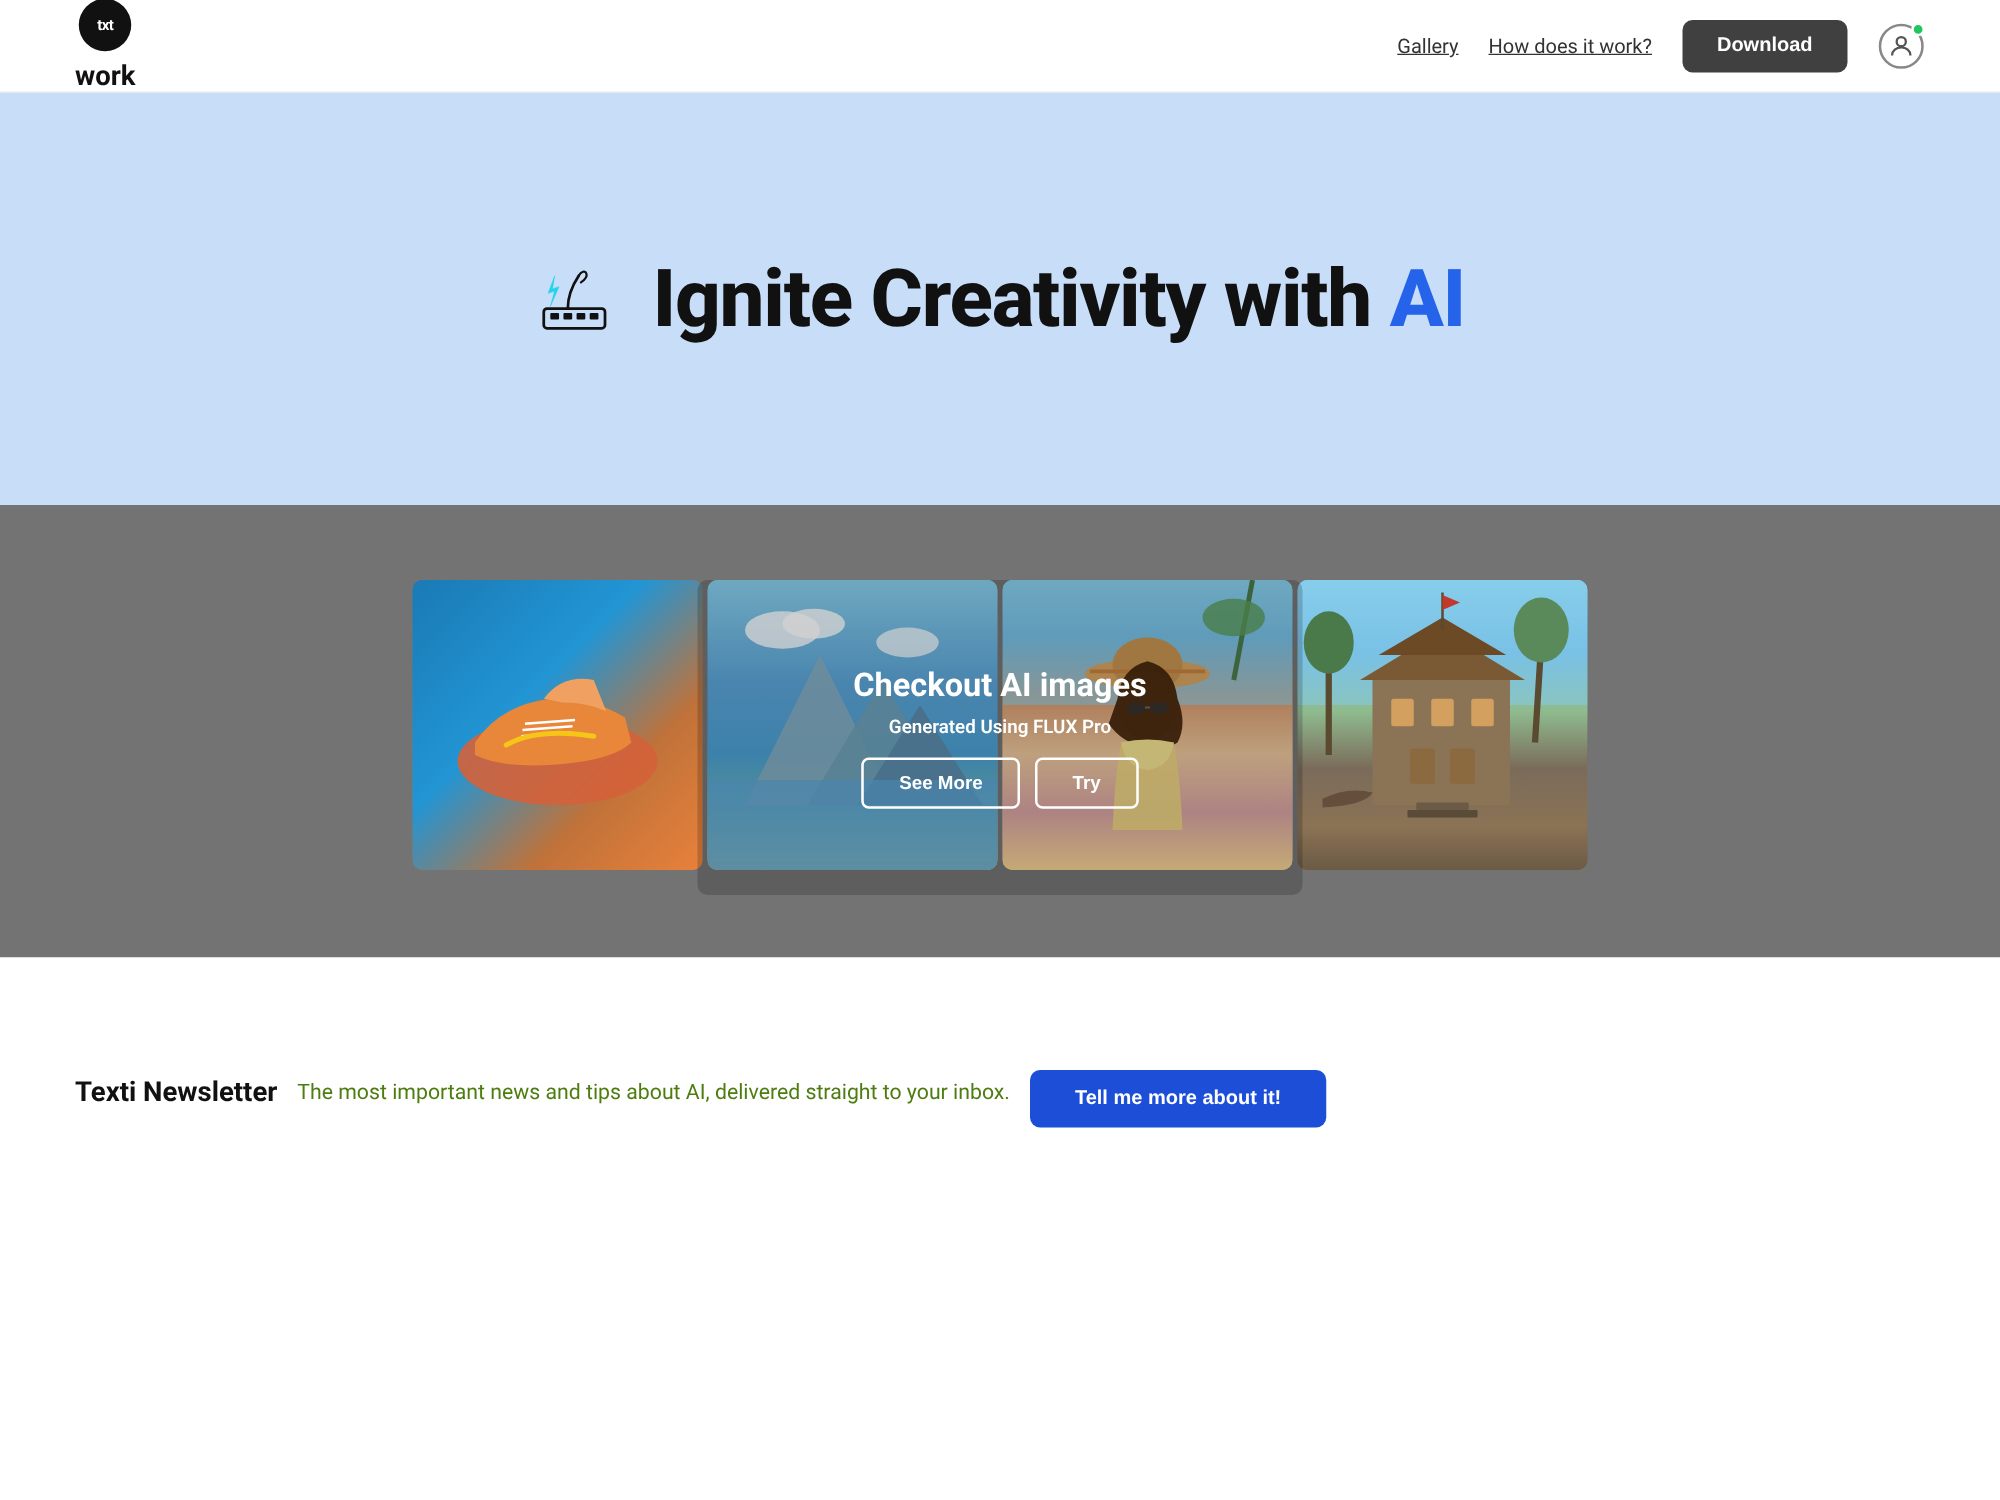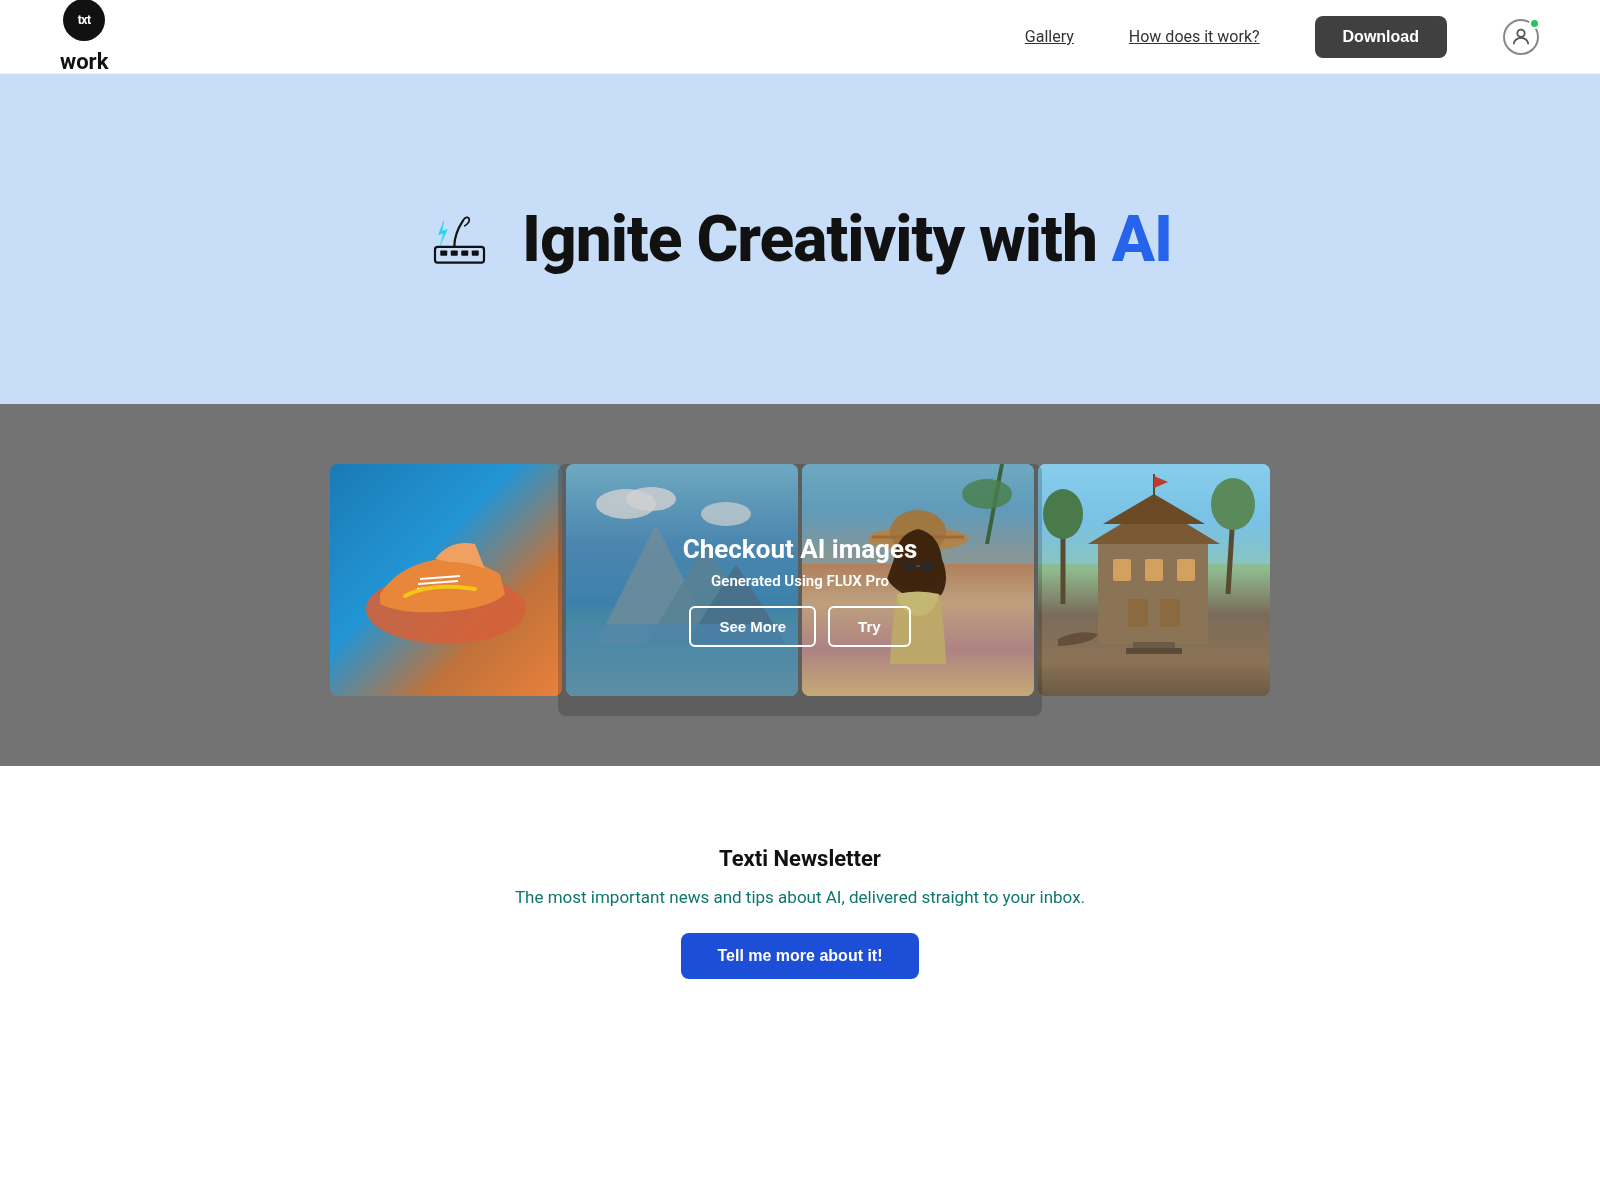--- a/index.html
+++ b/index.html
@@ -35,21 +35,21 @@
       letter-spacing: -0.5px;
     }
     .logo-name {
       font-size: 22px;
       font-weight: 700;
       color: #111;
     }
     .nav-links {
       display: flex;
       align-items: center;
-      gap: 55px;
+      gap: 24px;
     }
     .nav-link {
       font-size: 16px;
       color: #333;
       text-decoration: underline;
       cursor: pointer;
     }
     .download-btn {
       background: #404040;
       color: #fff;
@@ -204,32 +204,32 @@
       font-size: 15px;
       font-weight: 600;
       cursor: pointer;
     }
 
     
     .newsletter-section {
       background: #fff;
       padding: 80px 60px 100px;
       display: flex;
-      flex-direction: column;
+      flex-direction: row;
       align-items: center;
       gap: 16px;
     }
     .newsletter-title {
       font-size: 22px;
       font-weight: 700;
       color: #111;
     }
     .newsletter-desc {
       font-size: 17px;
-      color: #0f766e;
+      color: #4d7c0f;
       text-align: center;
     }
     .newsletter-btn {
       background: #1d4ed8;
       color: #fff;
       border: none;
       border-radius: 8px;
       padding: 14px 36px;
       font-size: 16px;
       font-weight: 700;

